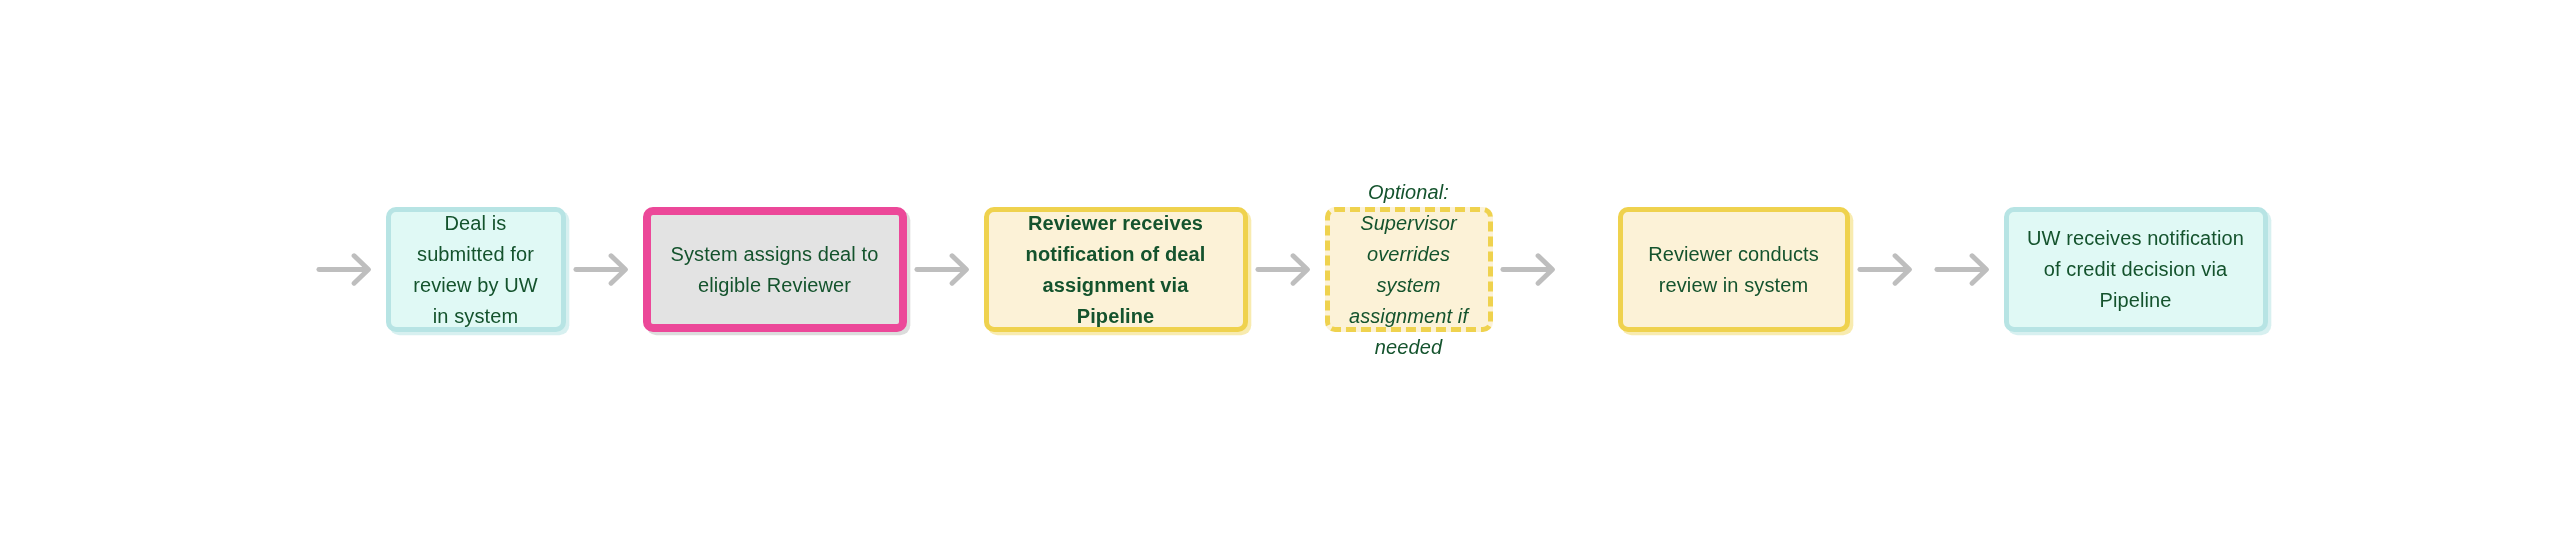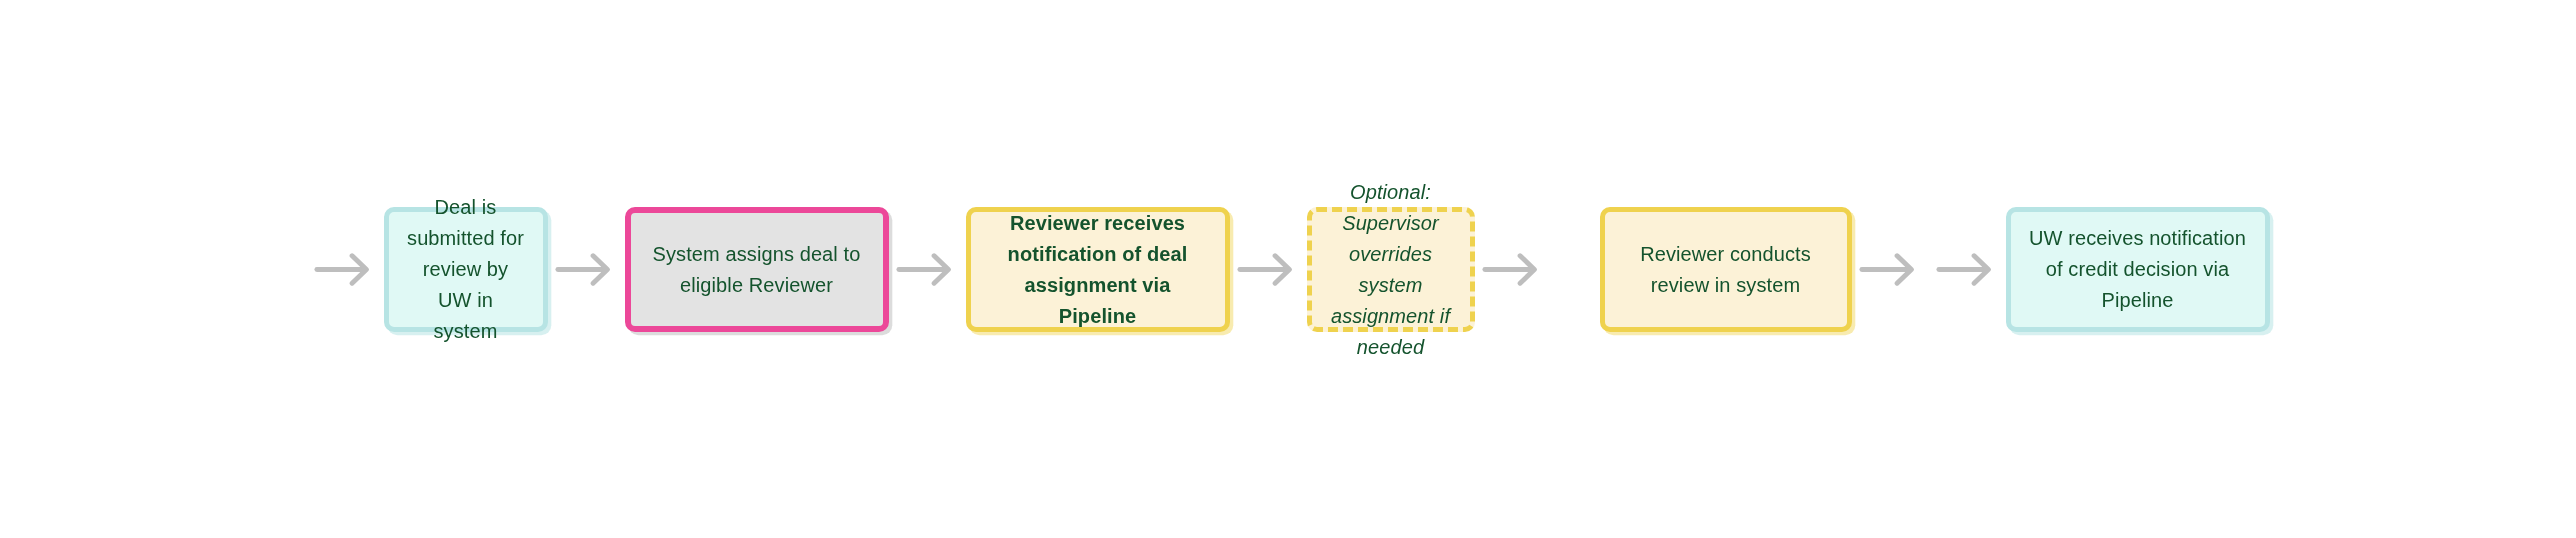--- a/index.html
+++ b/index.html
@@ -60,21 +60,21 @@
   
   .node.teal {
     background: #E0F9F5;
     border: 5px solid #B7E4E4;
     box-shadow: 3.3px 3.3px 0 0 rgba(183,228,228,0.55);
   }
 
   
   .node.grey {
     background: #E3E3E3;
-    border: 6px solid #ec4899;
+    border: 8px solid #ec4899;
     box-shadow: 3.3px 3.3px 0 0 rgba(192,192,192,0.55);
   }
 
   
   .node.yellow {
     background: #FCF2D7;
     border: 5px solid #EFD24E;
     box-shadow: 3.3px 3.3px 0 0 rgba(239,210,78,0.45);
   }
 
@@ -84,25 +84,25 @@
     border: 5.5px dashed #EFD24E;
     box-shadow: none;
   }
 
   .node.yellow-dashed .node-label {
     font-style: italic;
   }
 
   
   .w1 { width: 264px; }
-  .w2 { width: 164px; justify-content: flex-end; }
+  .w2 { width: 180px; justify-content: flex-end; }
   .w3 { width: 264px; }
   .w4 { width: 264px; font-weight: bold; }
   .w5 { width: 168px; }
-  .w6 { width: 252px; margin-left: 48px; }
+  .w6 { width: 232px; margin-left: 48px; }
   .w7 { width: 264px; }
   .w8 { width: 264px; }
 
   
   .arrow {
     flex: 0 0 auto;
     width: 77px;
     height: 39px;
     position: relative;
   }

